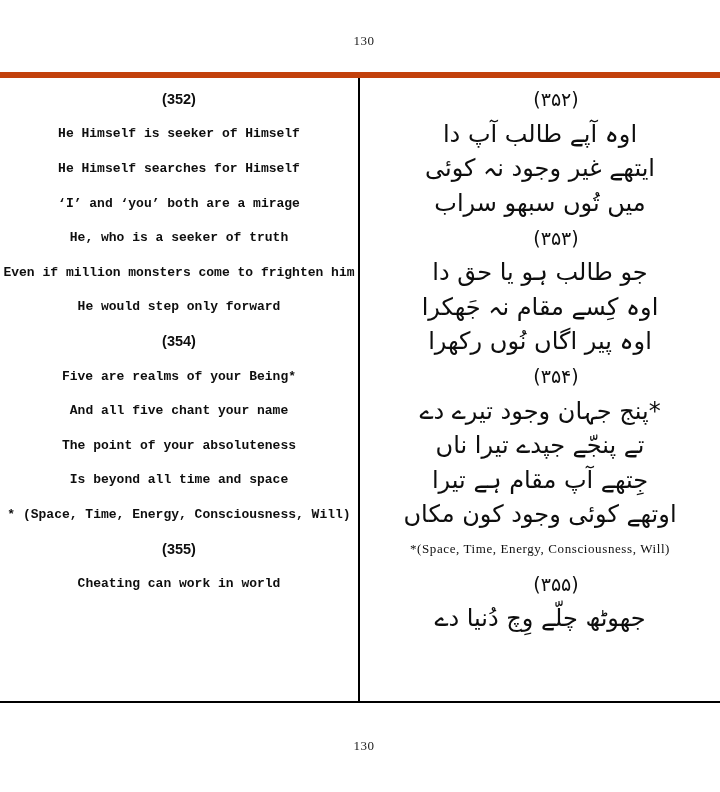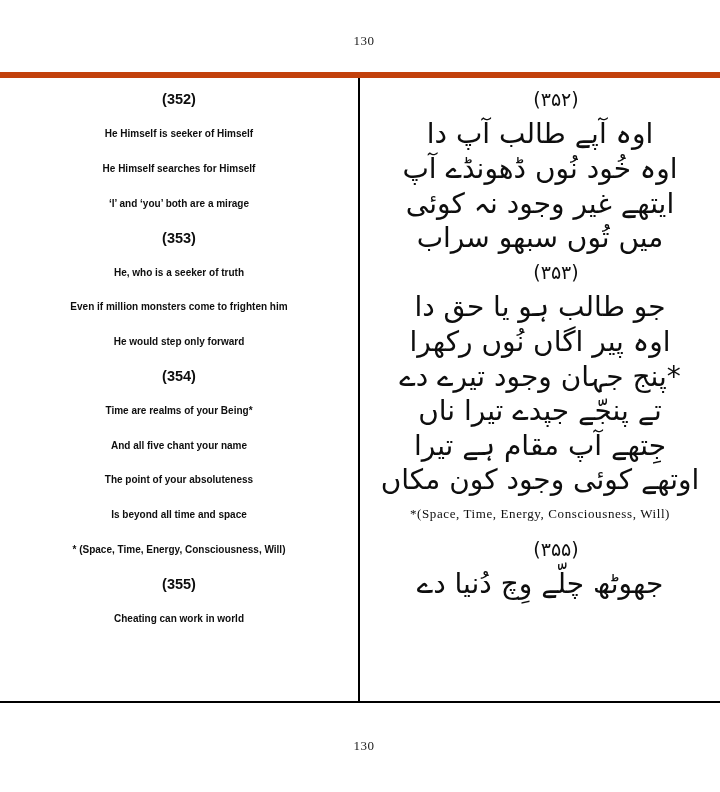--- a/index.html
+++ b/index.html
@@ -34,32 +34,32 @@
     padding-top:4px;
     display:flex;flex-direction:column;
   }
   .col.left{border-right:2px solid #000;}
   .row{
     height:34.6px;
     display:flex;align-items:center;justify-content:center;
     white-space:nowrap;
   }
   .en{
-    font-family:Liberation Sans, sans-serif;
+    font-family:Liberation Mono, monospace;
     font-weight:700;
-    font-size:10px;
+    font-size:13px;
   }
   .en-num{
     font-family:"Liberation Sans", sans-serif;
     font-weight:700;
     font-size:14.5px;
   }
   .ur{
     font-family:"DejaVu Sans", sans-serif;
-    font-size:28px;
+    font-size:24px;
     direction:rtl;
     unicode-bidi:plaintext;
   }
   .ur-num{
     font-family:"DejaVu Sans", sans-serif;
     font-size:19px;
     direction:rtl;
     padding-left:32px;
   }
   .ur-footnote{
@@ -77,47 +77,47 @@
   <div class="pagenum top">130</div>
 
   <div class="grid">
 
     <div class="col left">
       <div class="row en-num">(352)</div>
       <div class="row en">He Himself is seeker of Himself</div>
       <div class="row en">He Himself searches for Himself</div>
       <div class="row en">‘I’ and ‘you’ both are a mirage</div>
 
-      <div class="row en-num">(353)</div>
       <div class="row en">He, who is a seeker of truth</div>
       <div class="row en">Even if million monsters come to frighten him</div>
       <div class="row en">He would step only forward</div>
 
       <div class="row en-num">(354)</div>
-      <div class="row en">Time are realms of your Being*</div>
+      <div class="row en">Five are realms of your Being*</div>
       <div class="row en">And all five chant your name</div>
       <div class="row en">The point of your absoluteness</div>
       <div class="row en">Is beyond all time and space</div>
       <div class="row en">* (Space, Time, Energy, Consciousness, Will)</div>
 
       <div class="row en-num">(355)</div>
       <div class="row en">Cheating can work in world</div>
     </div>
 
     <div class="col right">
       <div class="row ur-num">(۳۵۲)</div>
       <div class="row ur">اوہ آپے طالب آپ دا</div>
-      <div class="row ur">اوہ خُود نُوں ڈھونڈے آپ</div>
       <div class="row ur">ایتھے غیر وجود نہ کوئی</div>
       <div class="row ur">میں تُوں سبھو سراب</div>
 
       <div class="row ur-num">(۳۵۳)</div>
       <div class="row ur">جو طالب ہو یا حق دا</div>
+      <div class="row ur">اوہ کِسے مقام نہ جَھکرا</div>
       <div class="row ur">اوہ پیر اگاں نُوں رکھرا</div>
 
+      <div class="row ur-num">(۳۵۴)</div>
       <div class="row ur">*پنج جہان وجود تیرے دے</div>
       <div class="row ur">تے پنجّے جپدے تیرا ناں</div>
       <div class="row ur">جِتھے آپ مقام ہے تیرا</div>
       <div class="row ur">اوتھے کوئی وجود کون مکاں</div>
       <div class="row ur-footnote">*(Space, Time, Energy, Consciousness, Will)</div>
 
       <div class="row ur-num">(۳۵۵)</div>
       <div class="row ur">جھوٹھ چلّے وِچ دُنیا دے</div>
     </div>
 

